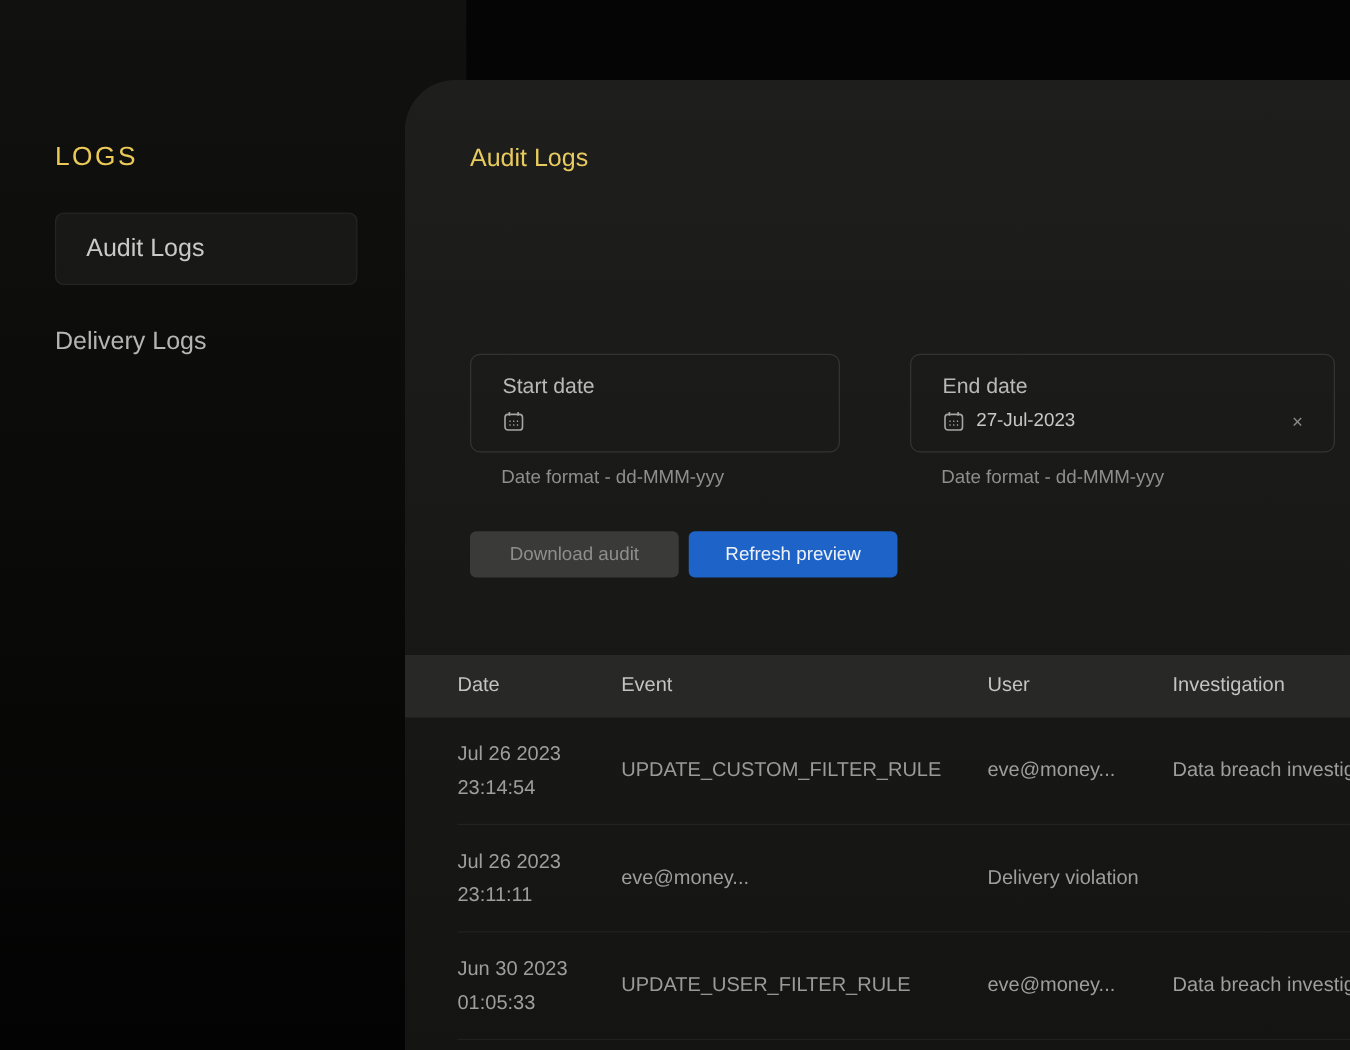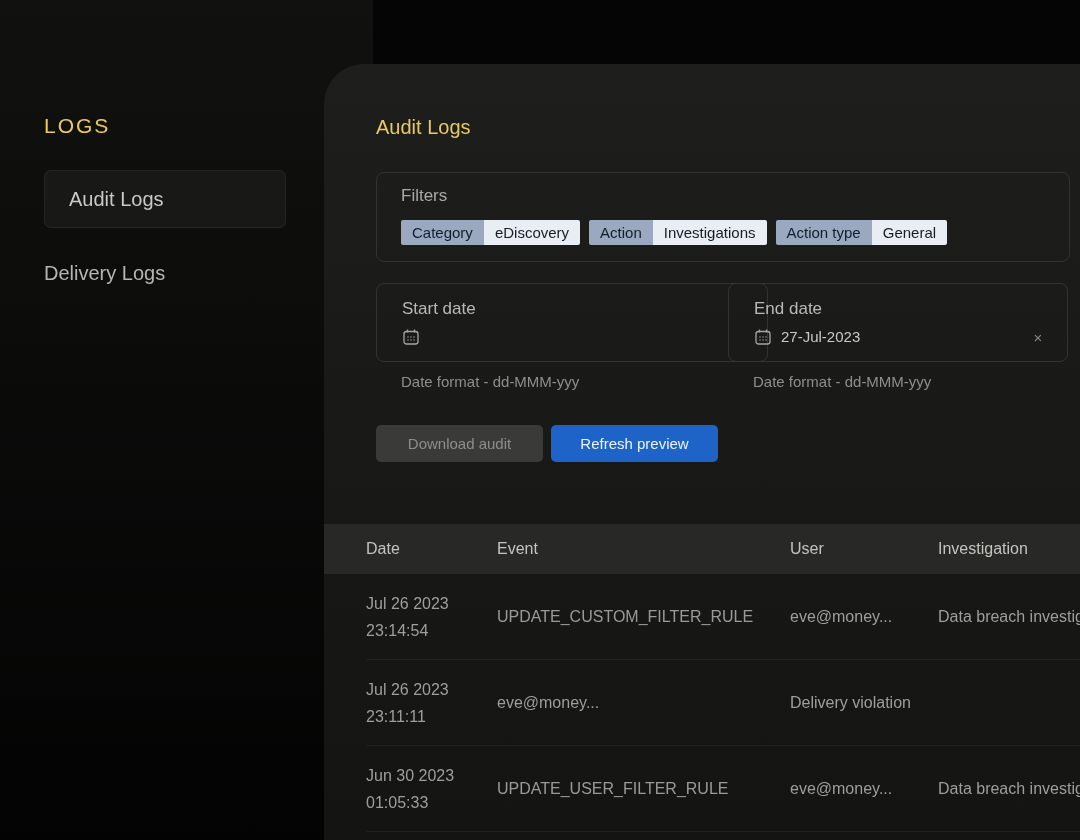--- a/index.html
+++ b/index.html
@@ -62,21 +62,21 @@
   .chip-value {
     background:#e9edf4; color:#141e2b; font-size:15px;
     padding:4px 11px; white-space:nowrap;
   }
   
   .date-box {
     position:absolute; top:219px; height:79px;
     border:1px solid #34342f; border-radius:8px;
     padding:15px 20px 0 25px; cursor:pointer;
   }
-  .date-box.start { left:52px;  width:392px; }
+  .date-box.start { left:52px;  width:296px; }
   .date-box.end   { left:404px; width:340px; }
   .date-label { color:#b9b9b6; font-size:17px; margin-bottom:9px; }
   .date-value-row { display:flex; align-items:flex-start; gap:9px; position:relative; }
   .cal-icon { width:18px; height:18px; flex:0 0 auto; display:block; }
   .cal-icon path, .cal-icon rect, .cal-icon line { stroke:#a5a5a2; }
   .date-value { color:#c8c8c5; font-size:15px; }
   .clear-btn {
     position:absolute; right:-2px; top:-2px;
     width:22px; height:22px; display:flex; align-items:center; justify-content:center;
     color:#8a8a87; font-size:15px; cursor:pointer;
@@ -132,37 +132,20 @@
   </div>
   <div class="sidebar-item-plain">
     <span>Delivery Logs</span>
   </div>
 </div>
 
 <div class="card">
 
   <div class="main-title">Audit Logs</div>
 
-  <div class="filters-panel">
-    <div class="filters-label">Filters</div>
-    <div class="chips">
-      <div class="chip">
-        <span class="chip-key">Category</span>
-        <span class="chip-value">eDiscovery</span>
-      </div>
-      <div class="chip">
-        <span class="chip-key">Action</span>
-        <span class="chip-value">Investigations</span>
-      </div>
-      <div class="chip">
-        <span class="chip-key">Action type</span>
-        <span class="chip-value">General</span>
-      </div>
-    </div>
-  </div>
 
   <div class="date-box start">
     <div class="date-label">Start date</div>
     <div class="date-value-row">
       <svg class="cal-icon" viewBox="0 0 18 18" fill="none" stroke-width="1.3">
         <rect x="2" y="3.5" width="14" height="12.5" rx="2.5"></rect>
         <line x1="5.5" y1="1.5" x2="5.5" y2="4.5"></line>
         <line x1="12.5" y1="1.5" x2="12.5" y2="4.5"></line>
         <line x1="5.5" y1="9" x2="6.5" y2="9"></line>
           <line x1="8.5" y1="9" x2="9.5" y2="9"></line>

